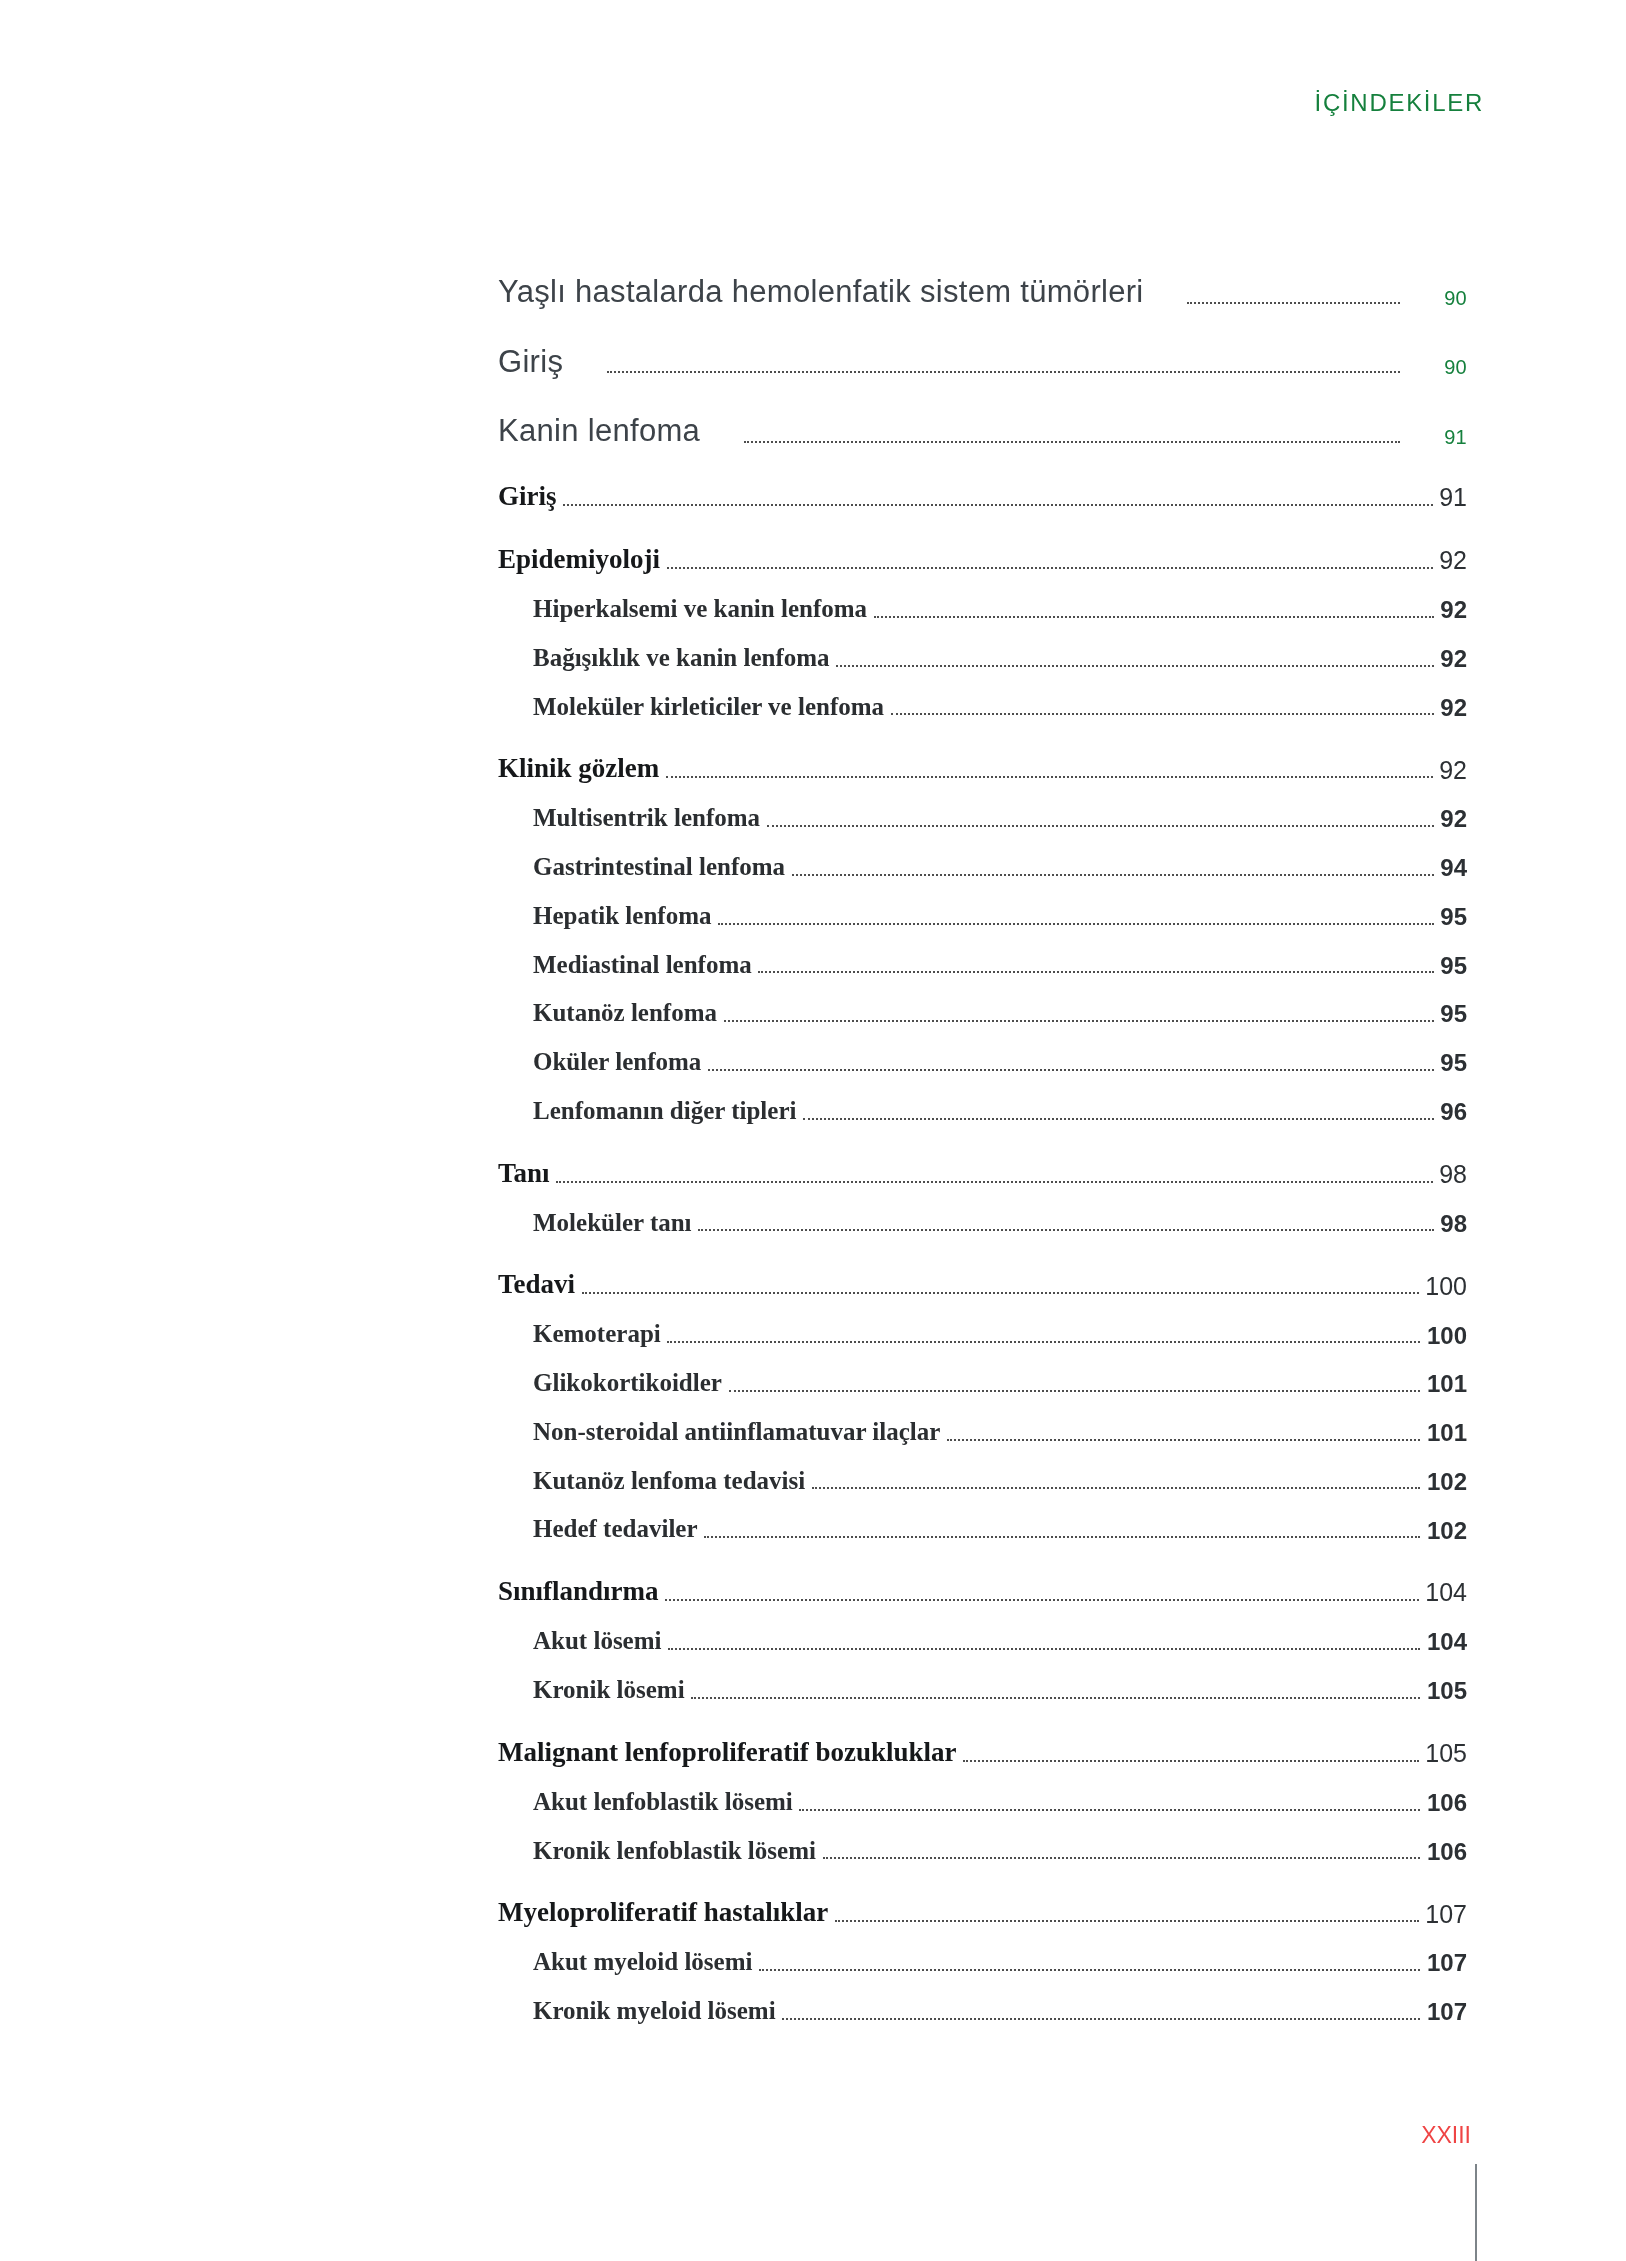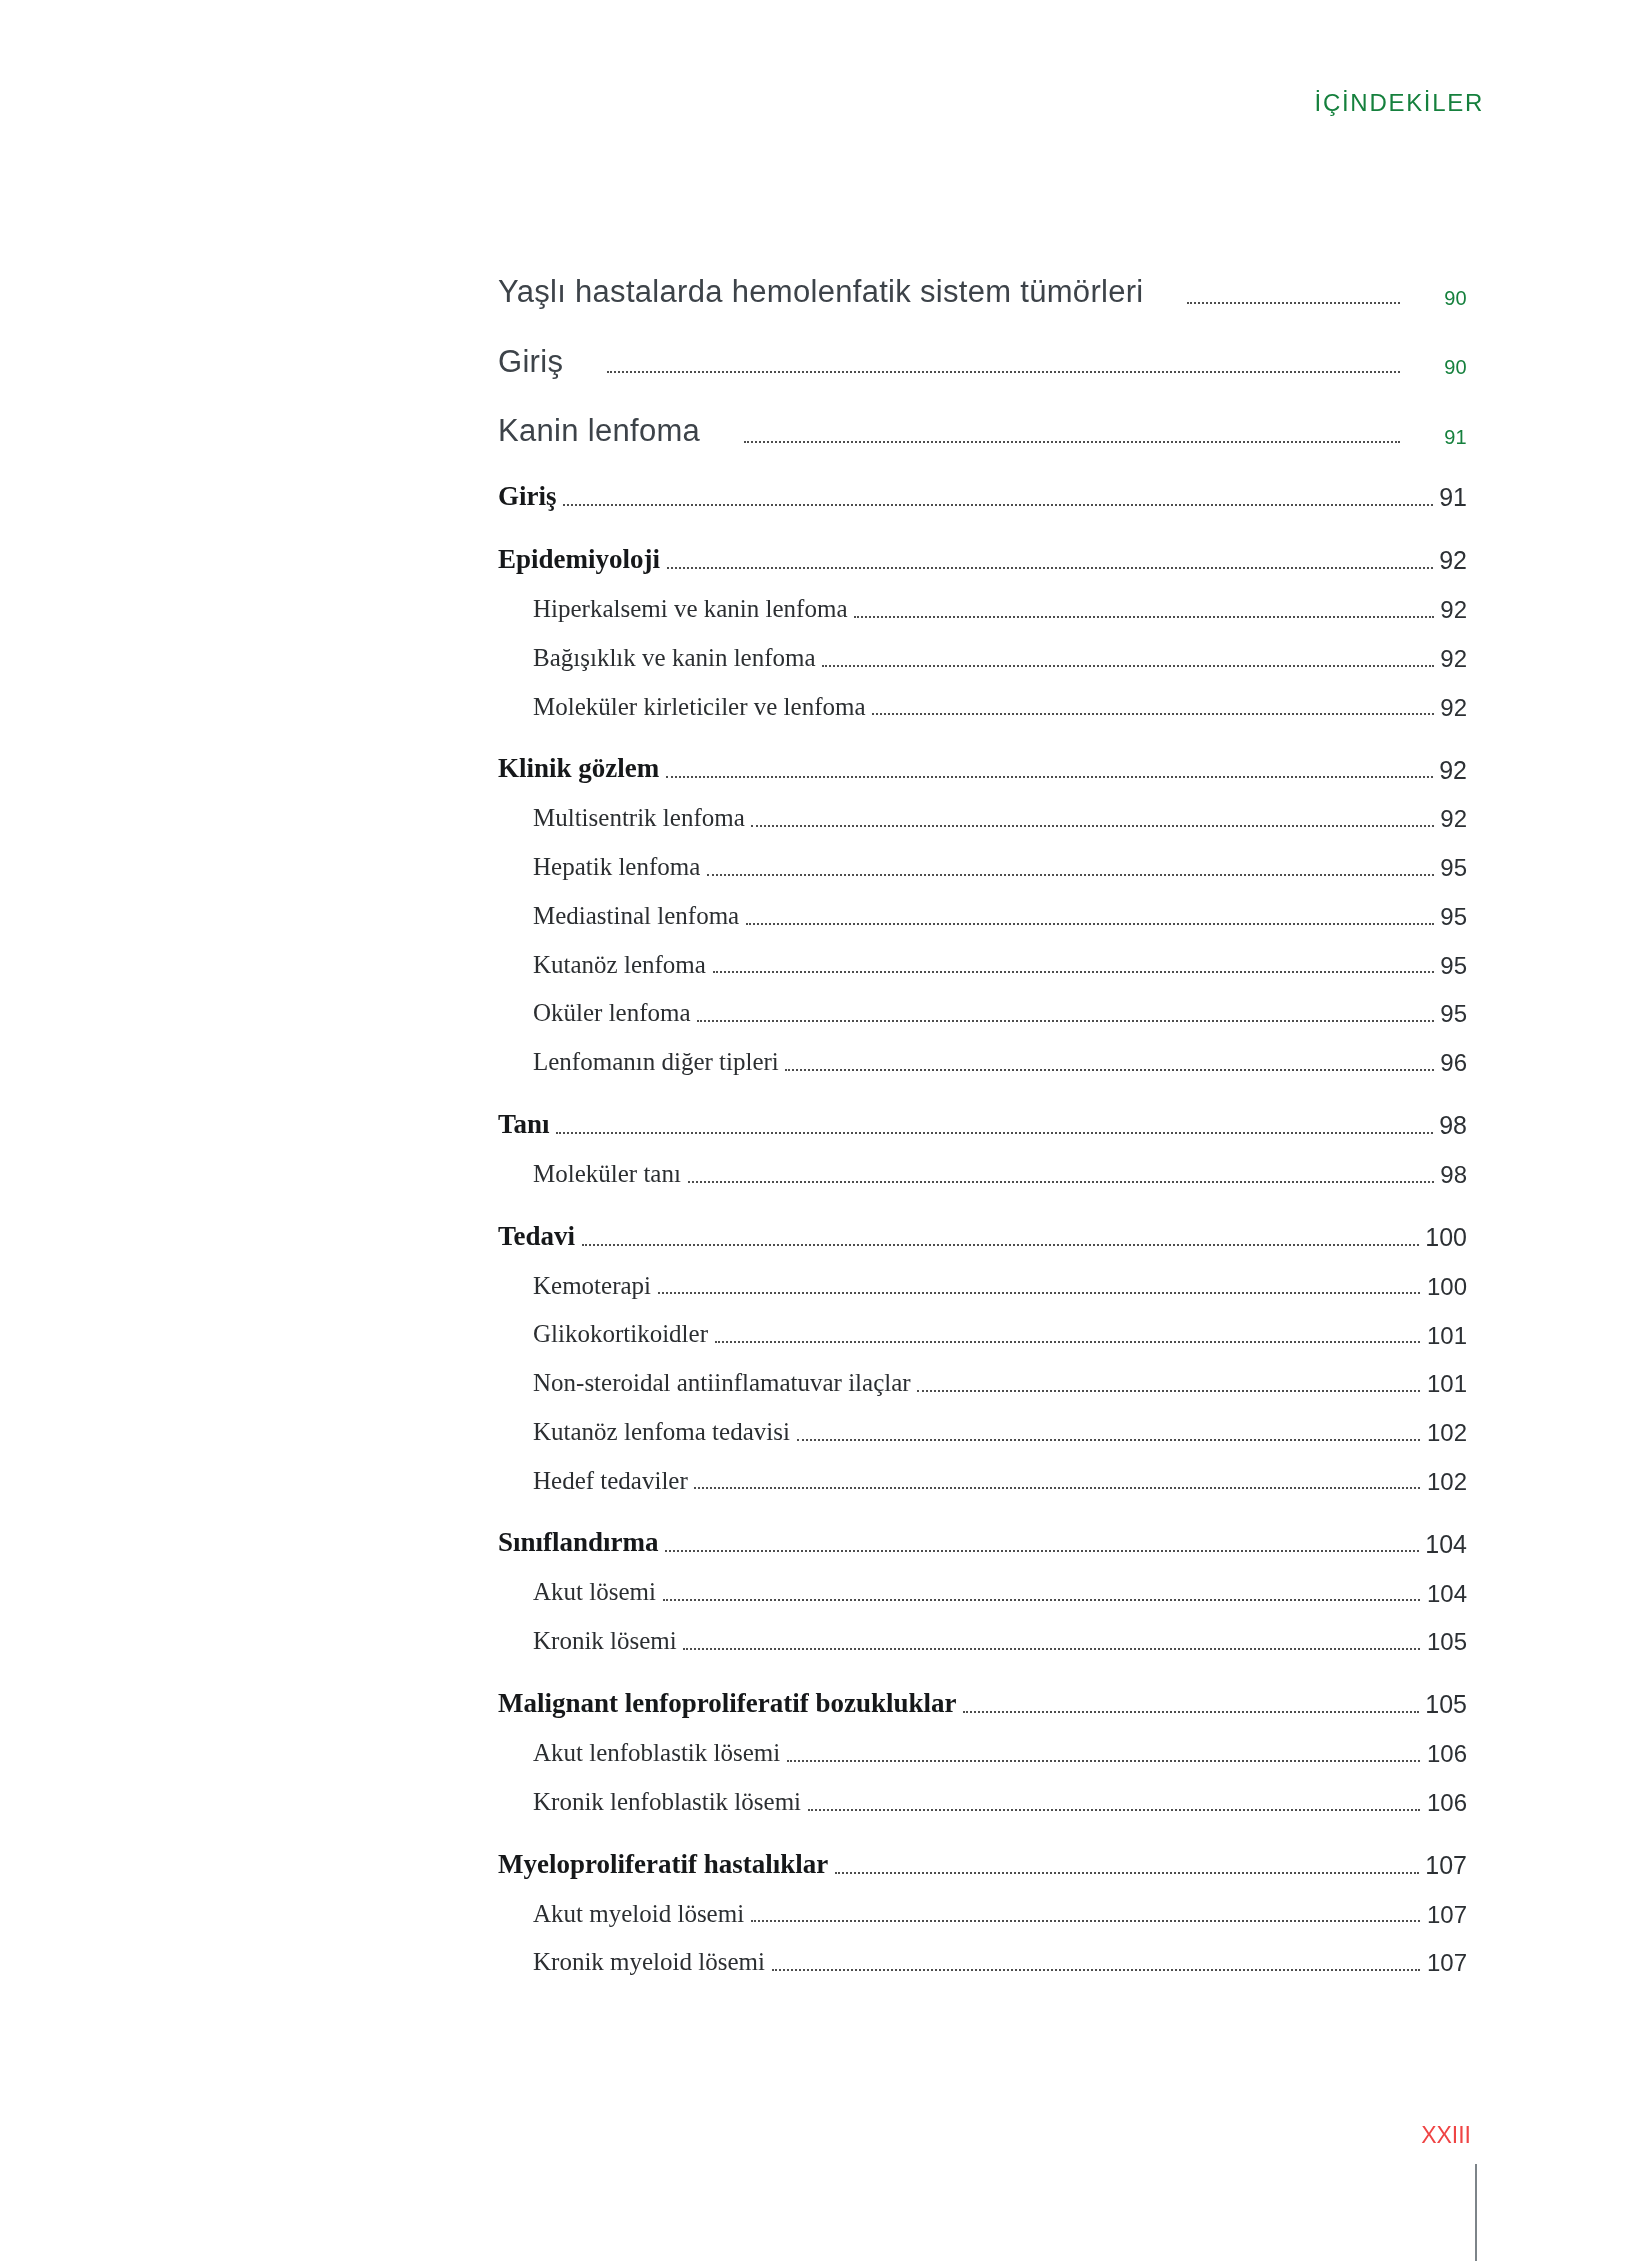--- a/index.html
+++ b/index.html
@@ -81,21 +81,21 @@
     font-family: "Liberation Sans", sans-serif;
     color: #2c3034;
   }
   
   .row.sub {
     margin-top: 20px;
     padding-left: 35px;
     font-family: "Liberation Serif", serif;
     font-size: 25px;
     line-height: 1.15;
-    font-weight: 400;
+    font-weight: 700;
     color: #2b2e31;
   }
   .row.sub .page-num {
     font-size: 24px;
     font-family: "Liberation Sans", sans-serif;
     color: #2c3034;
   }
   .row:first-child {
     margin-top: 0;
   }
@@ -175,20 +175,25 @@
     <span class="leader"></span>
     <span class="page-num">92</span>
   </div>
 
   <div class="row sub">
     <span class="label">Multisentrik lenfoma</span>
     <span class="leader"></span>
     <span class="page-num">92</span>
   </div>
 
+  <div class="row sub">
+    <span class="label">Gastrintestinal lenfoma</span>
+    <span class="leader"></span>
+    <span class="page-num">94</span>
+  </div>
 
   <div class="row sub">
     <span class="label">Hepatik lenfoma</span>
     <span class="leader"></span>
     <span class="page-num">95</span>
   </div>
 
   <div class="row sub">
     <span class="label">Mediastinal lenfoma</span>
     <span class="leader"></span>

